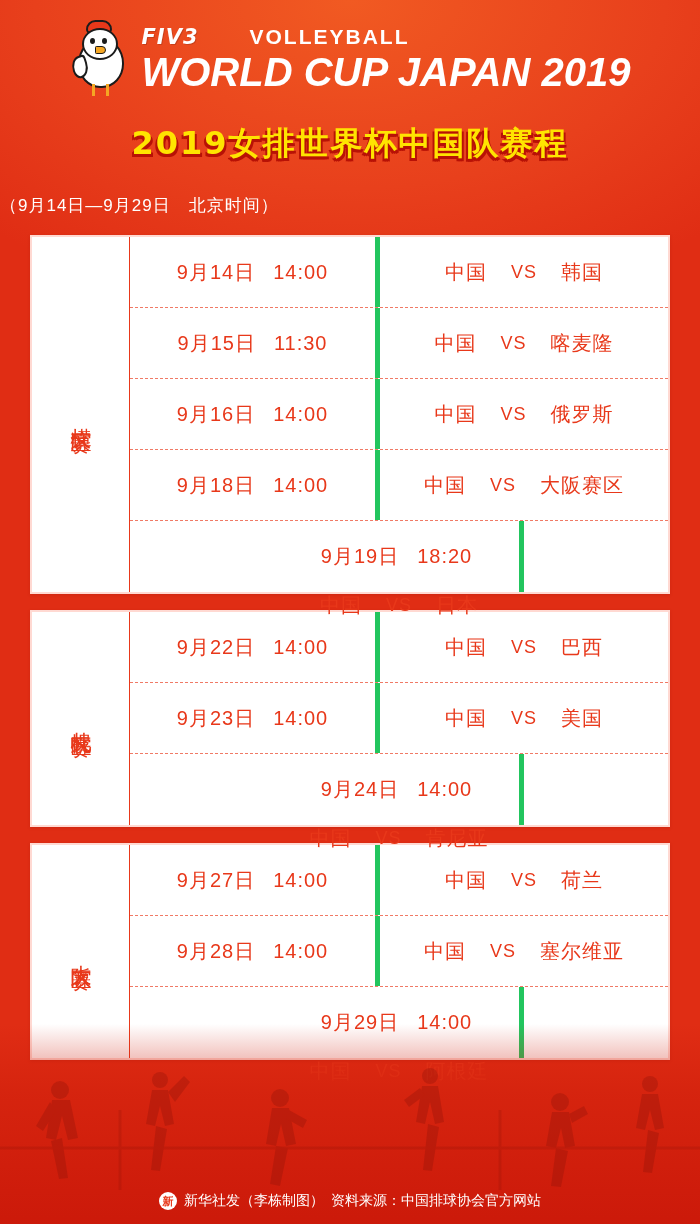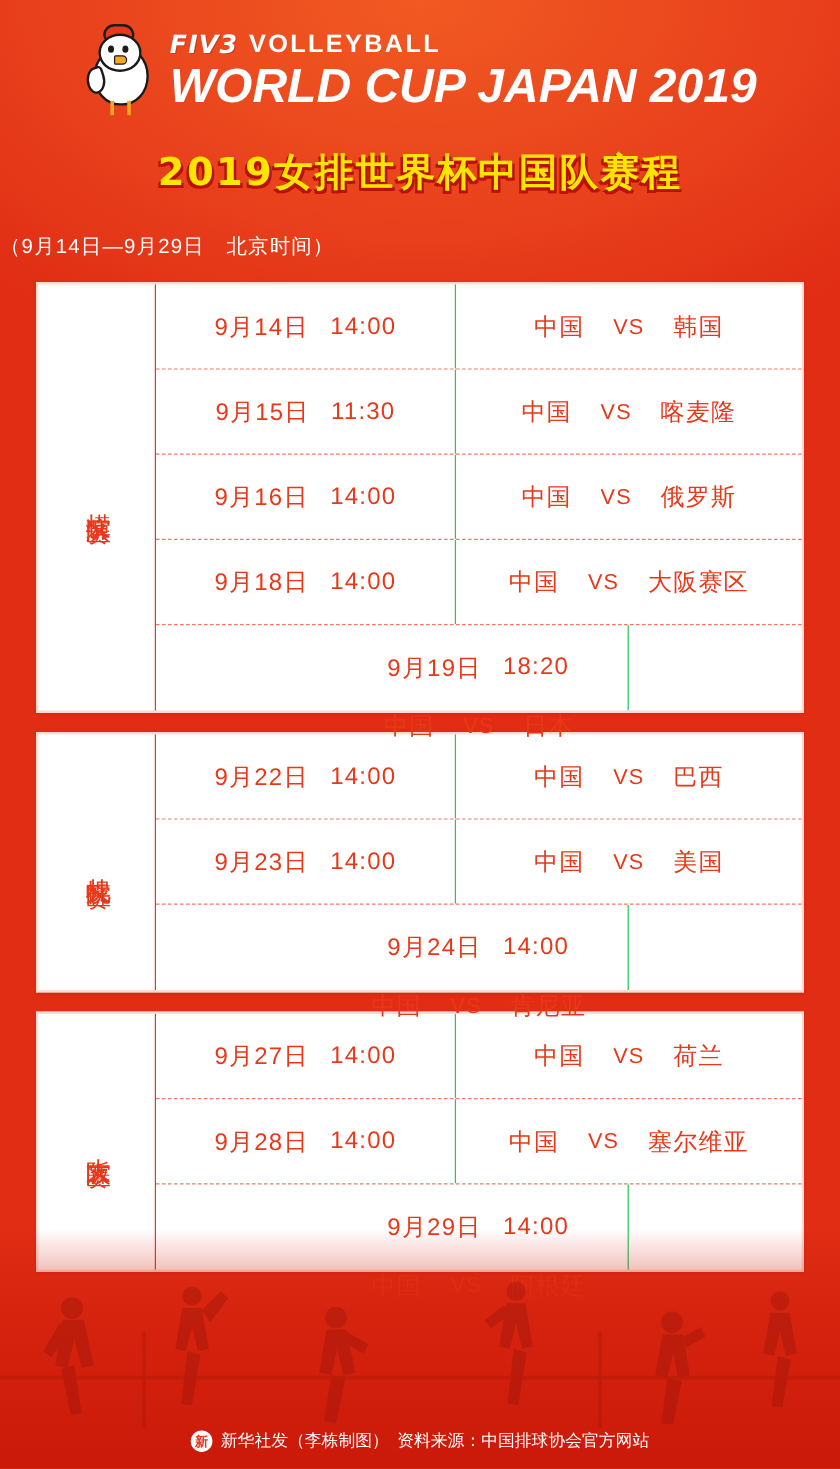--- a/index.html
+++ b/index.html
@@ -71,34 +71,34 @@
     background: #fff; border: 2px solid #1b1b1b; border-radius: 60% 20% 60% 40%;
     transform: rotate(-18deg);
   }
   .mascot .leg {
     position: absolute; bottom: 4px; width: 3px; height: 12px; background: #f5a623;
   }
   .mascot .leg.l { left: 22px; }
   .mascot .leg.r { left: 36px; }
   .logo-text { text-align: left; }
   .fivb-line {
-    display: flex; align-items: center; gap: 9px;
+    display: flex; align-items: center; gap: 19px;
     margin-bottom: 2px;
   }
   .fivb {
     font-family: "DejaVu Sans", sans-serif;
     font-weight: bold; font-style: italic;
     font-size: 21px; letter-spacing: 1px;
     color: #fff;
     -webkit-text-stroke: 0px;
     text-shadow: 1px 1px 0 rgba(0,0,0,0.15);
   }
   .vb-word {
     font-family: "Liberation Sans", sans-serif;
-    font-weight: bold; font-size: 21px; letter-spacing: 2px; color: #fff;
+    font-weight: bold; font-size: 21px; letter-spacing: 2px; color: #fff; margin-left: 32px;
   }
   .wc-line {
     font-family: "Liberation Sans", sans-serif;
     font-weight: bold; font-style: italic;
     font-size: 40px; letter-spacing: 0px; color: #fff;
     line-height: 1.05;
     white-space: nowrap;
   }
 
   
@@ -144,21 +144,21 @@
   .match-row {
     display: flex; align-items: center;
     height: 71px;
     border-bottom: 1px dashed #f07a66;
   }
   .match-row:last-child { border-bottom: none; flex-direction: column; }
   .match-date {
     width: 250px; flex: none;
     display: flex; align-items: center; justify-content: center;
     gap: 18px;
-    border-right: 1px solid #22c55e;
+    border-right: 5px solid #22c55e;
     color: #e8381a;
     font-size: 20px;
     height: 100%;
   }
   .date-text { letter-spacing: 1px; }
   .time-text { letter-spacing: 1px; }
   .match-teams {
     flex: 1;
     display: flex; align-items: center; justify-content: center;
     gap: 24px;

